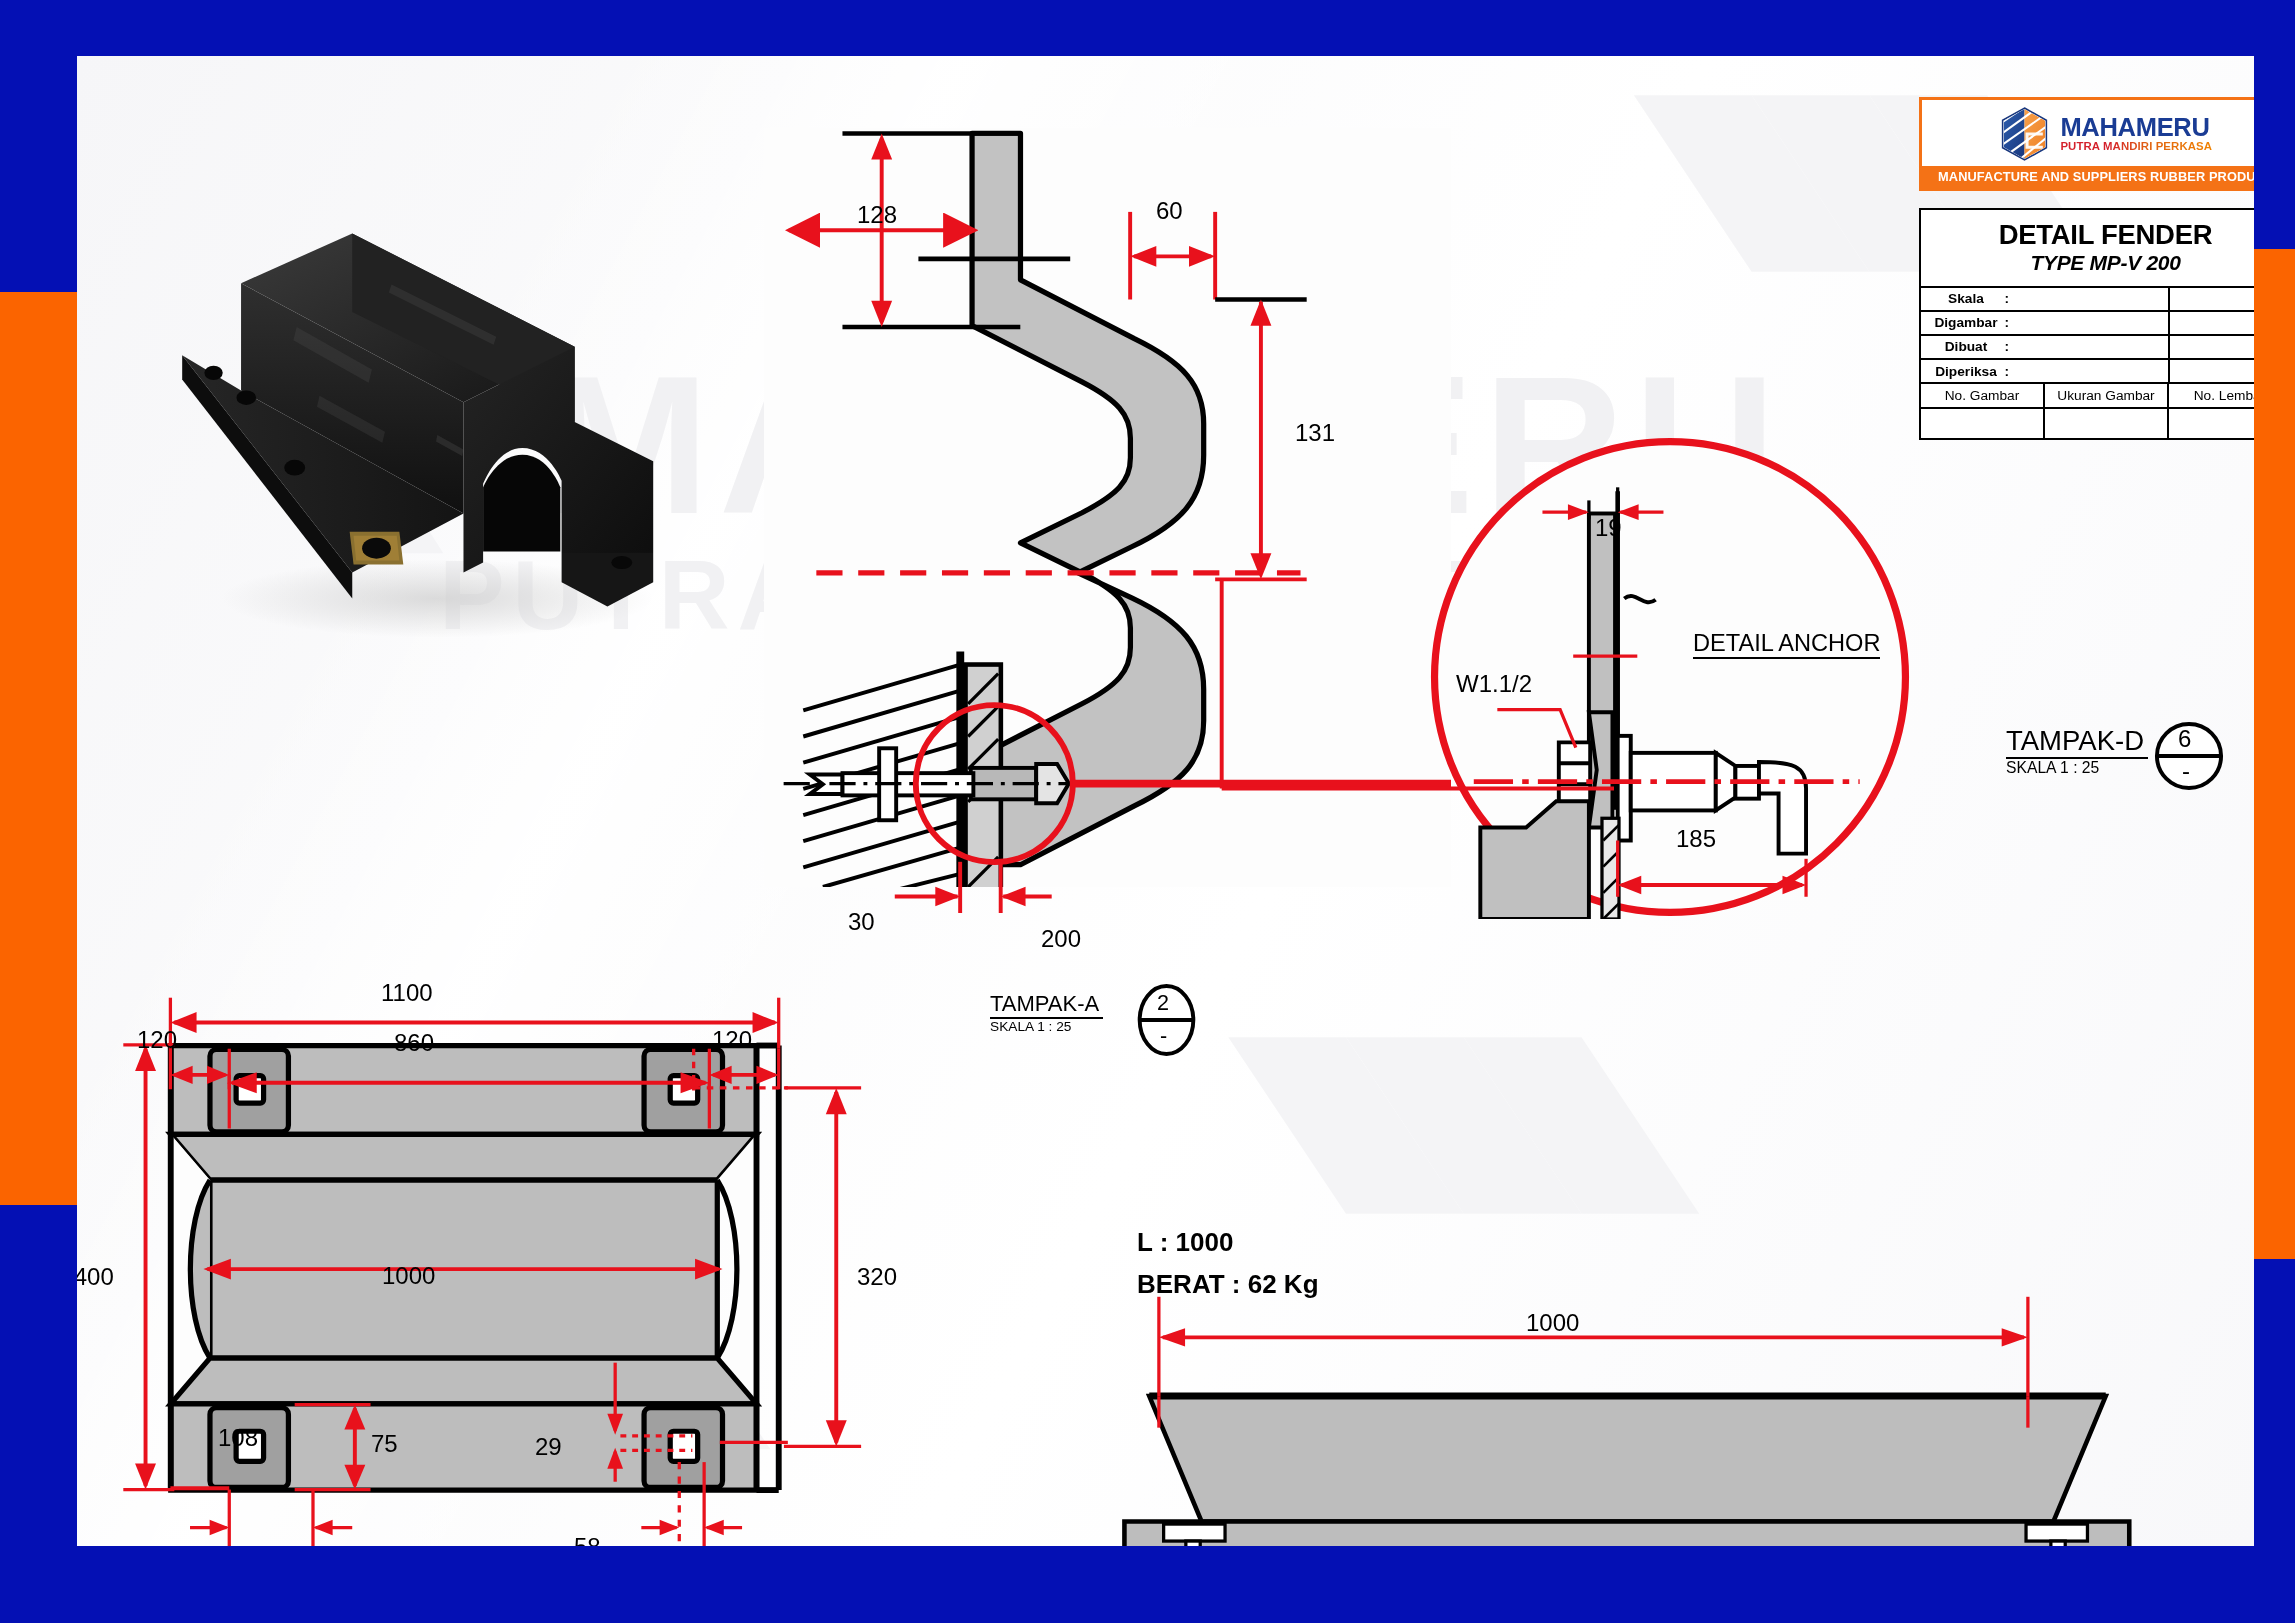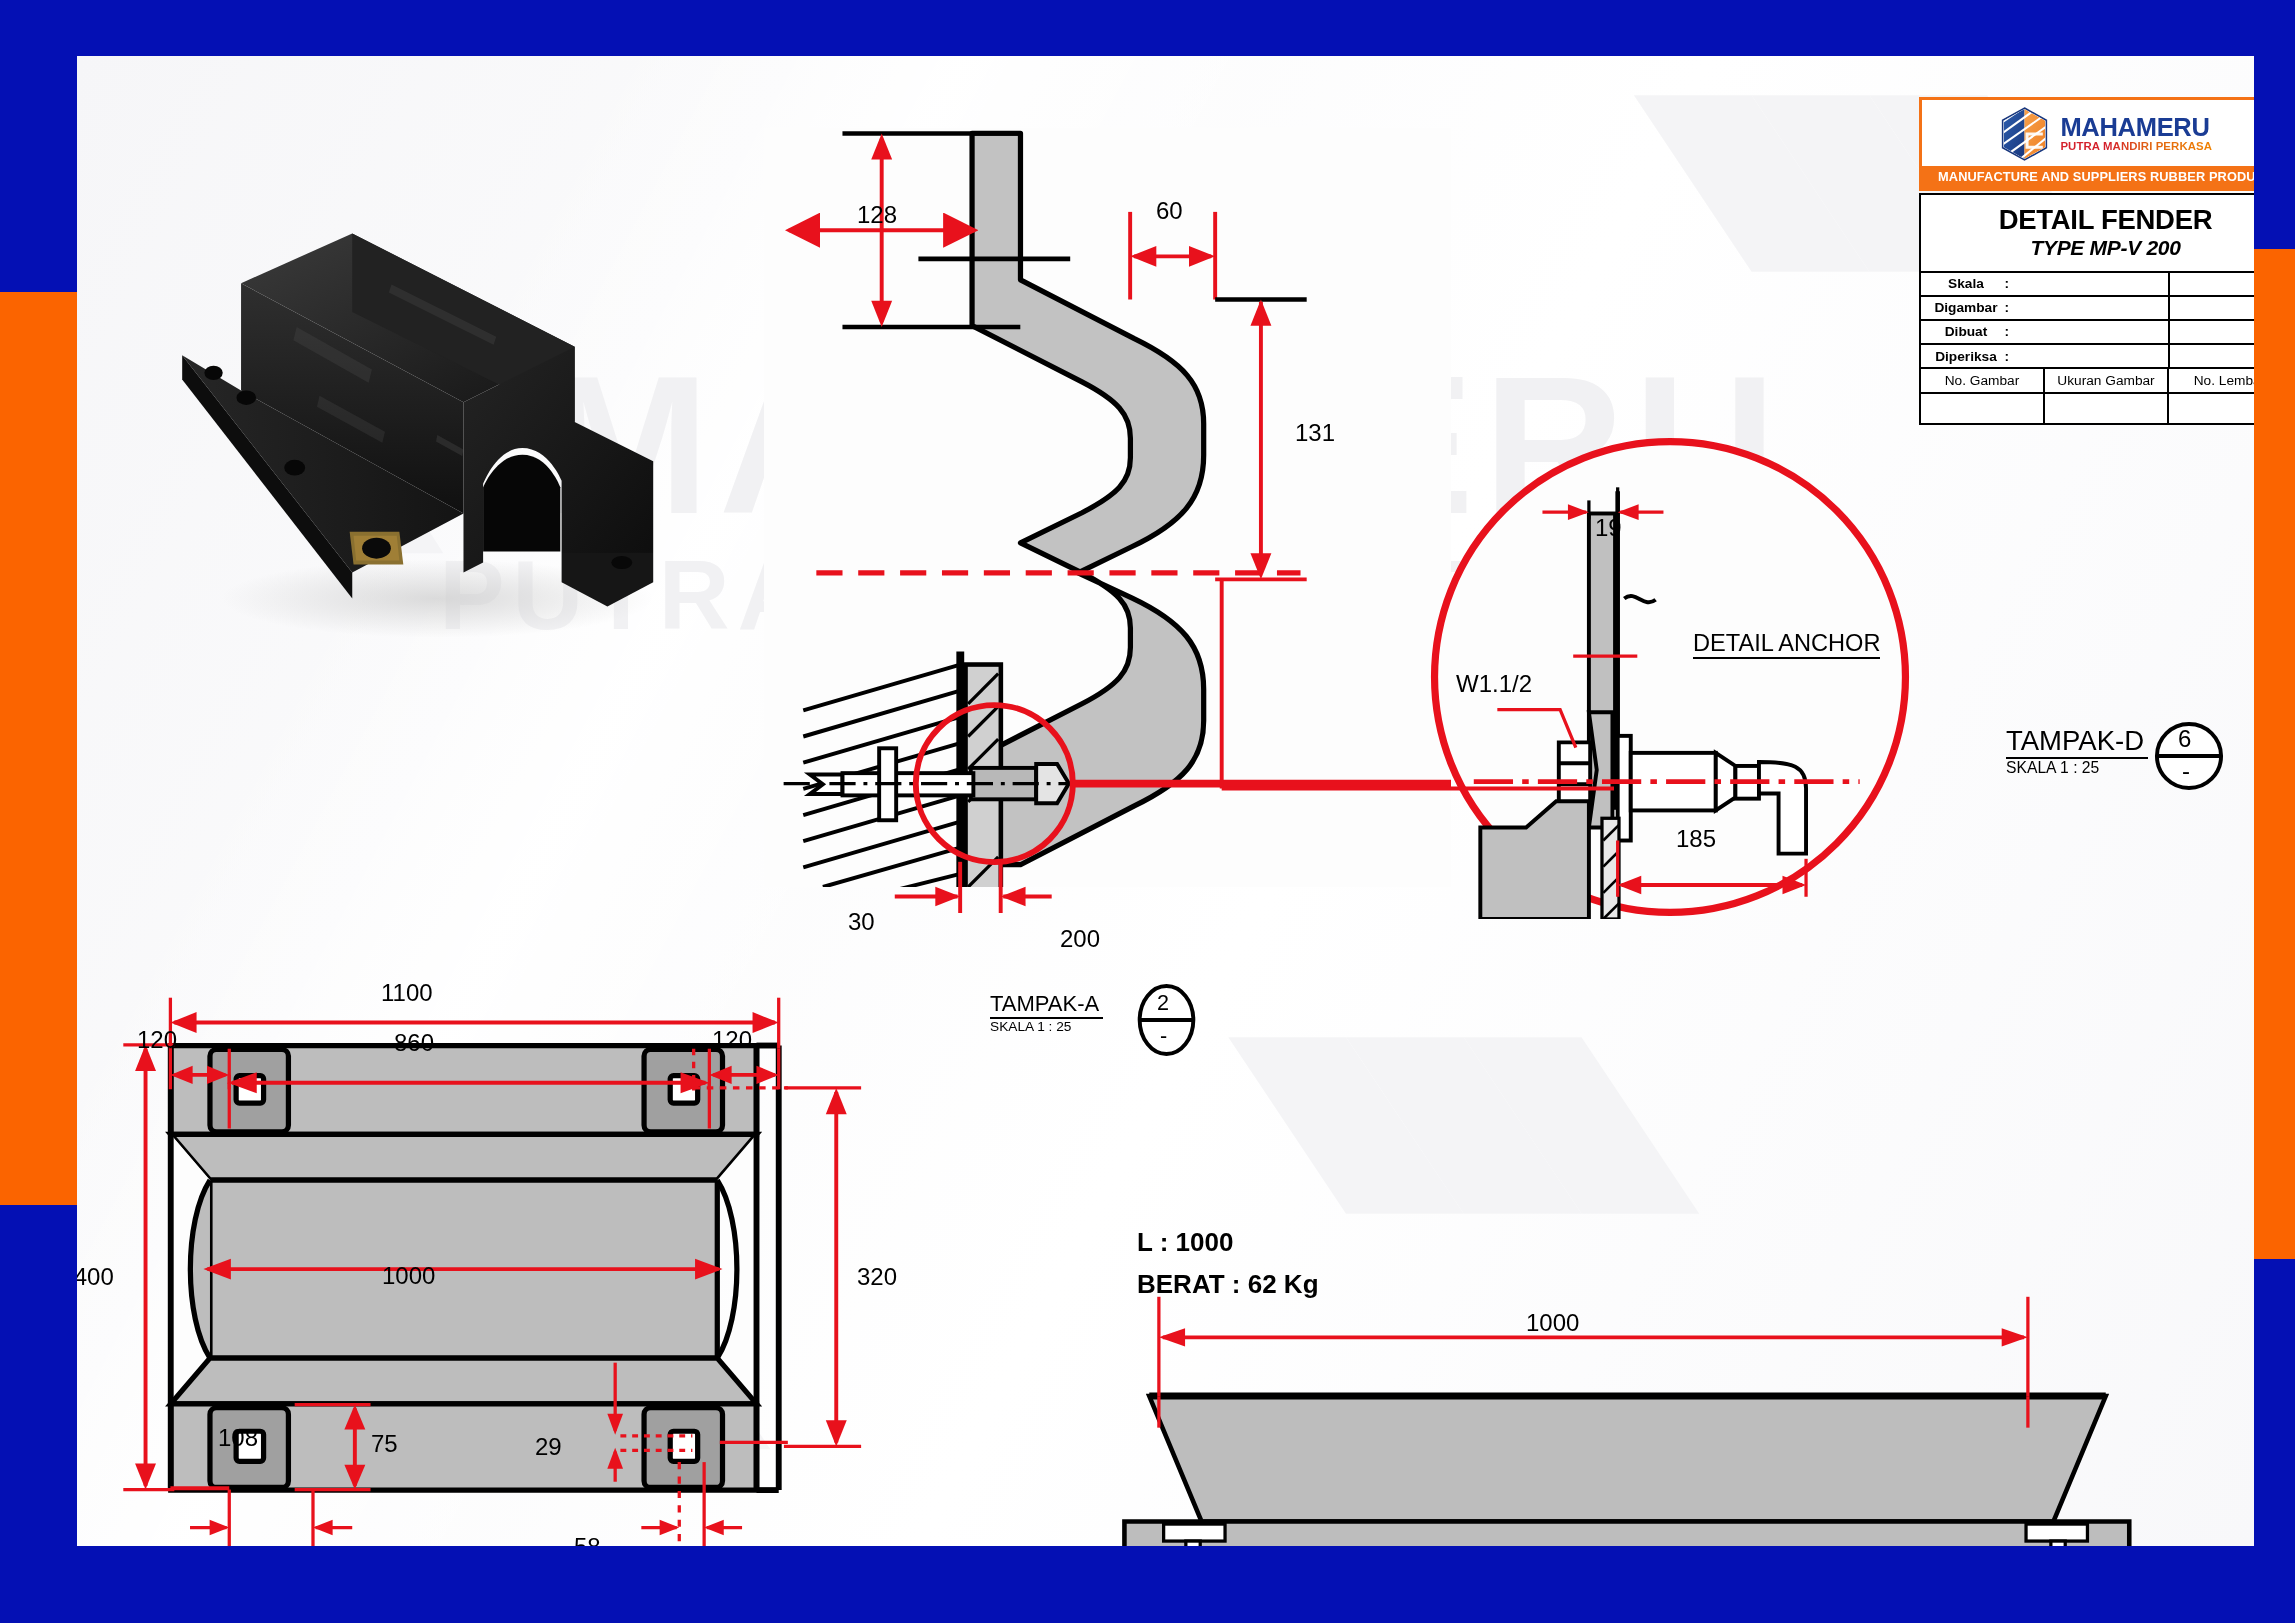--- a/index.html
+++ b/index.html
@@ -83,21 +83,21 @@
     font-size:11.4px; font-weight:bold; letter-spacing:0.1px;
     background:linear-gradient(90deg,#d4202b 0%,#d4202b 32%,#e06312 58%,#f08200 100%);
     -webkit-background-clip:text; background-clip:text; color:transparent;
   }
   #logo-tagline{
     background:#f47216; color:#fff;
     font-size:12.8px; font-weight:bold; text-align:center;
     padding:3.3px 0 3.9px 0; letter-spacing:0.1px;
   }
   #tb-table{
-    margin-top:2px;
+    margin-top:17px;
     border:2px solid #000;
     background:#fff;
   }
   #tb-title{
     padding:9.2px 5.2px 10.5px 5.2px; text-align:center; border-bottom:2px solid #000;
   }
   #tb-title .l1{ font-size:27.5px; font-weight:bold; letter-spacing:-0.3px; }
   #tb-title .l2{ font-size:21px; font-weight:bold; font-style:italic; letter-spacing:-0.3px; }
   .tb-row{ display:flex; border-bottom:2px solid #000;text-align:center; }
   .tb-row:last-child{ border-bottom:none; }
@@ -378,21 +378,21 @@
 
     <line x1="306" y1="1248" x2="694" y2="1248" stroke="#e8111c" stroke-width="8"></line>
     <path d="M300 1248 L352 1226 L352 1270 Z" fill="#e8111c"></path>
     <path d="M700 1248 L648 1226 L648 1270 Z" fill="#e8111c"></path>
   </svg>
 
   <div class="dim" style="left:780px; top:145px;">128</div>
   <div class="dim" style="left:1079px; top:141px;">60</div>
   <div class="dim" style="left:1218px; top:363px;">131</div>
   <div class="dim" style="left:771px; top:822px;margin-top:30px;">30</div>
-  <div class="dim" style="left:964px; top:869px;margin-left:19px;">200</div>
+  <div class="dim" style="left:964px; top:869px;">200</div>
 
   <div class="vlabel" style="left:913px; top:935px;">
     <span class="vt">TAMPAK-A</span>
     <span class="vs">SKALA 1 : 25</span>
   </div>
   <svg class="layer" style="left:1060px; top:928px; width:59px; height:72px; z-index:30;" viewBox="0 0 90 110">
     <ellipse cx="45" cy="55" rx="41" ry="52" fill="#fff" stroke="#000" stroke-width="6"></ellipse>
     <line x1="4" y1="55" x2="86" y2="55" stroke="#000" stroke-width="6"></line>
   </svg>
   <div class="dim" style="left:1080px; top:934px; font-size:21.6px;">2</div>

